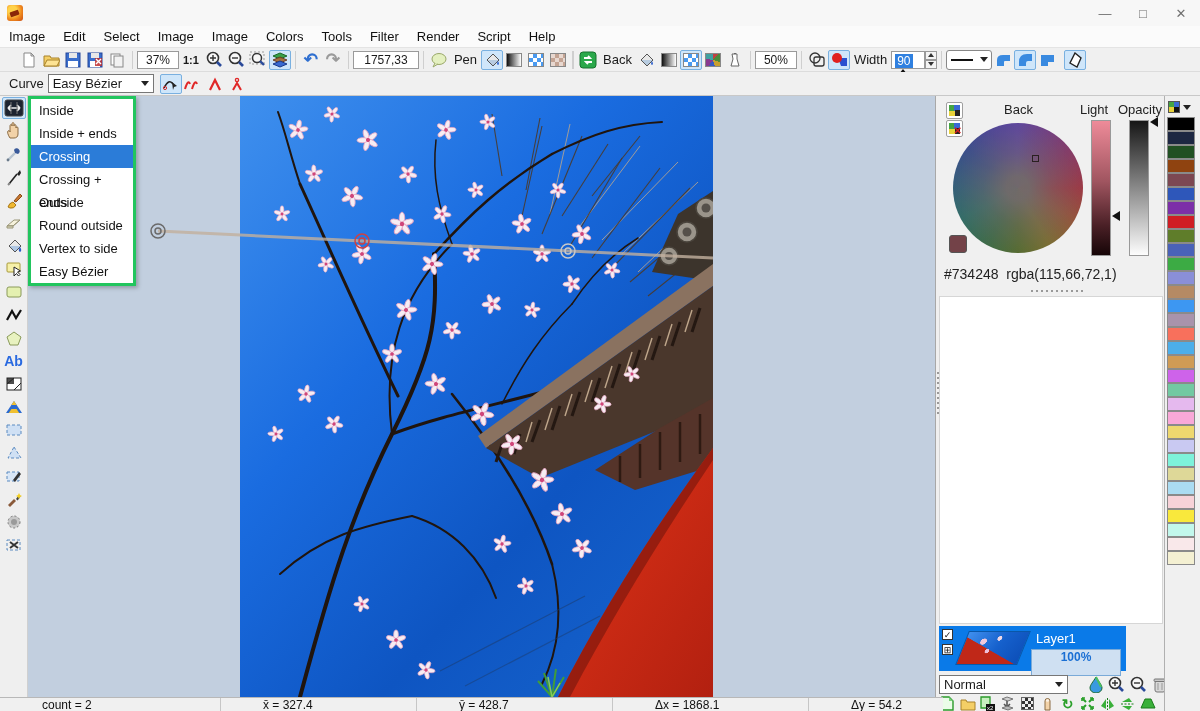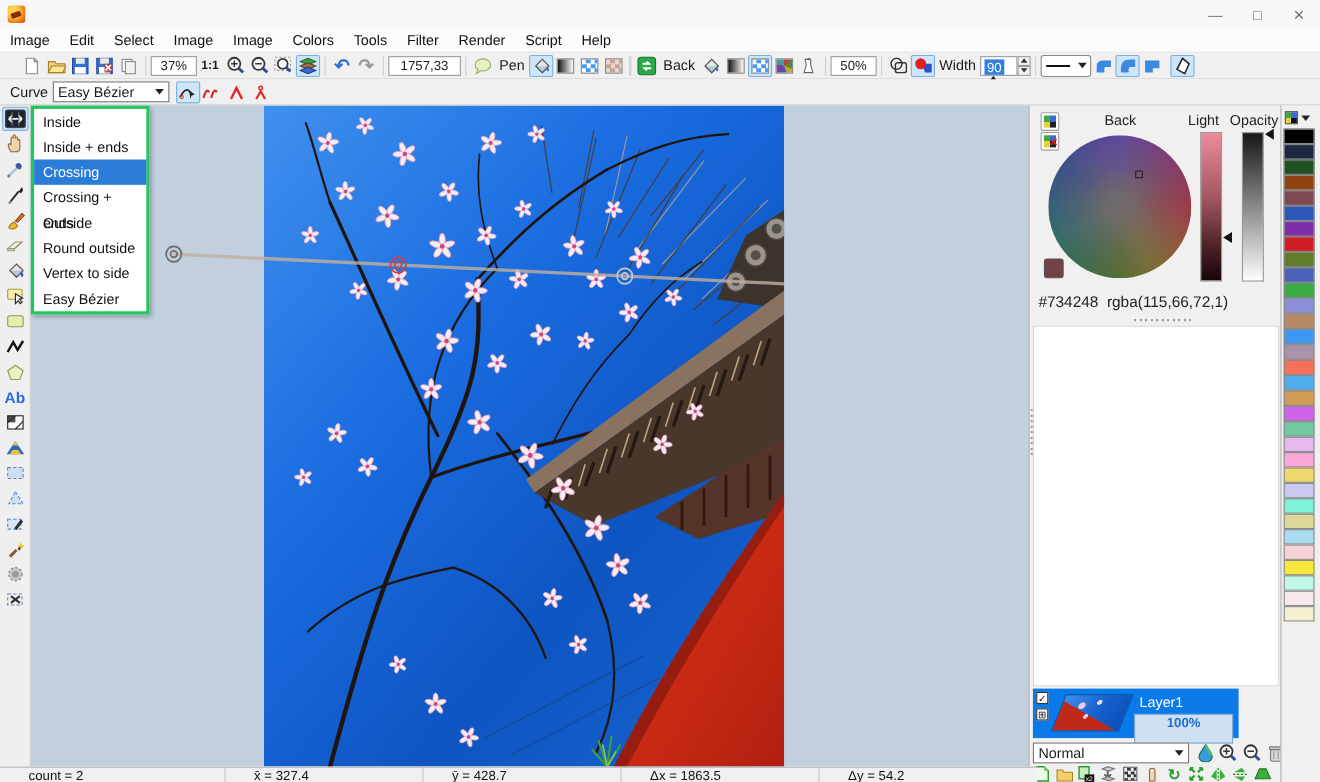--- a/index.html
+++ b/index.html
@@ -89,36 +89,36 @@
   #layer-flags { width:17px; display:flex; flex-direction:column; align-items:center; padding-top:3px; gap:4px; }
   .flag-box { width:11px; height:11px; background:#fff; border:1px solid #333; font-size:9px; line-height:10px; text-align:center; color:#111; }
   #layer-thumb { width:62px; height:34px; margin-top:5px; margin-left:6px; transform:skewX(-22deg); border:1px solid #0a57a8;
     background: radial-gradient(circle at 30% 30%, #f0c8dc 0 6%, transparent 7%),
       radial-gradient(circle at 55% 20%, #f0d8e4 0 5%, transparent 6%),
       radial-gradient(circle at 42% 60%, #eec0d8 0 5%, transparent 6%),
       linear-gradient(205deg, transparent 55%, #c02818 56%),
       linear-gradient(115deg, #3f8fee, #1560cc 55%, #0d4fb8); }
   #layer-name { position:absolute; left:100px; top:535px; color:#fff; font-size:13px; }
   #layer-opacity { position:absolute; left:95px; top:553px; width:90px; height:27px; background:#cfe0f2; border:1px solid #7aaad8; text-align:center; font-size:12px; font-weight:bold; color:#1a6fd4; line-height:15px; }
-  #blend-dd { position:absolute; left:3px; top:579px; width:142px; height:19px; background:#fff; border:1px solid #777; display:flex; align-items:center; padding:0 4px; }
+  #blend-dd { position:absolute; left:3px; top:579px; width:129px; height:19px; background:#fff; border:1px solid #777; display:flex; align-items:center; padding:0 4px; }
   #blend-dd .lbl { flex:1; font-size:13px; }
   .lp-icon { position:absolute; width:19px; height:19px; display:flex; align-items:center; justify-content:center; }
   #layer-btns { position:absolute; left:3px; top:600px; width:230px; height:15px; display:flex; gap:3px; }
   .lb { width:17px; height:15px; display:flex; align-items:center; justify-content:center; flex:none; }
 
   
   #palette { left:1164px; top:96px; width:36px; height:615px; background:#f0f0f0; border-left:1px solid #b0b0b0; }
   #palette-header { position:absolute; left:3px; top:3px; width:28px; height:16px; display:flex; align-items:center; gap:3px; }
   .pal-quad { width:12px; height:12px; border:1px solid #555;
     background: conic-gradient(#3a6ad4 0 25%, #111 0 50%, #e8d23a 0 75%, #44a544 0); }
   .swatch { position:absolute; left:2px; width:28px; height:14px; border:1px solid #8a8a8a; }
 
   
   #statusbar { left:0; top:697px; width:943px; height:14px; background:#f0f0f0; border-top:1px solid #b8b8b8; display:flex; font-size:12px; color:#111; }
-  .st-cell { border-right:1px solid #c6c6c6; padding-left:26px; display:flex; align-items:center; height:100%; }
+  .st-cell { border-right:1px solid #c6c6c6; padding-left:26px; display:flex; align-items:center; height:100%;margin-left:16px; }
 
   svg { display:block; }
 </style>
 </head>
 <body>
 
 <div id="titlebar" class="abs">
   <div id="app-icon"></div>
   <div id="win-controls">
     <div class="winbtn">—</div>
@@ -848,15 +848,15 @@
   <div class="swatch" style="top: 413px; background-color: rgb(249, 232, 60);"></div>
   <div class="swatch" style="top: 427px; background-color: rgb(194, 247, 236);"></div>
   <div class="swatch" style="top: 441px; background-color: rgb(249, 232, 234);"></div>
   <div class="swatch" style="top: 455px; background-color: rgb(244, 240, 210);"></div>
 </div>
 
 <div id="statusbar" class="abs">
   <div class="st-cell" style="width:205px">count = 2</div>
   <div class="st-cell" style="width:180px">x̄ = 327.4</div>
   <div class="st-cell" style="width:180px">ȳ = 428.7</div>
-  <div class="st-cell" style="width:180px">Δx = 1863.5</div>
+  <div class="st-cell" style="width:180px">Δx = 1868.1</div>
   <div class="st-cell" style="flex:1;border-right:none">Δy = 54.2</div>
 </div>
 
 </body></html>

